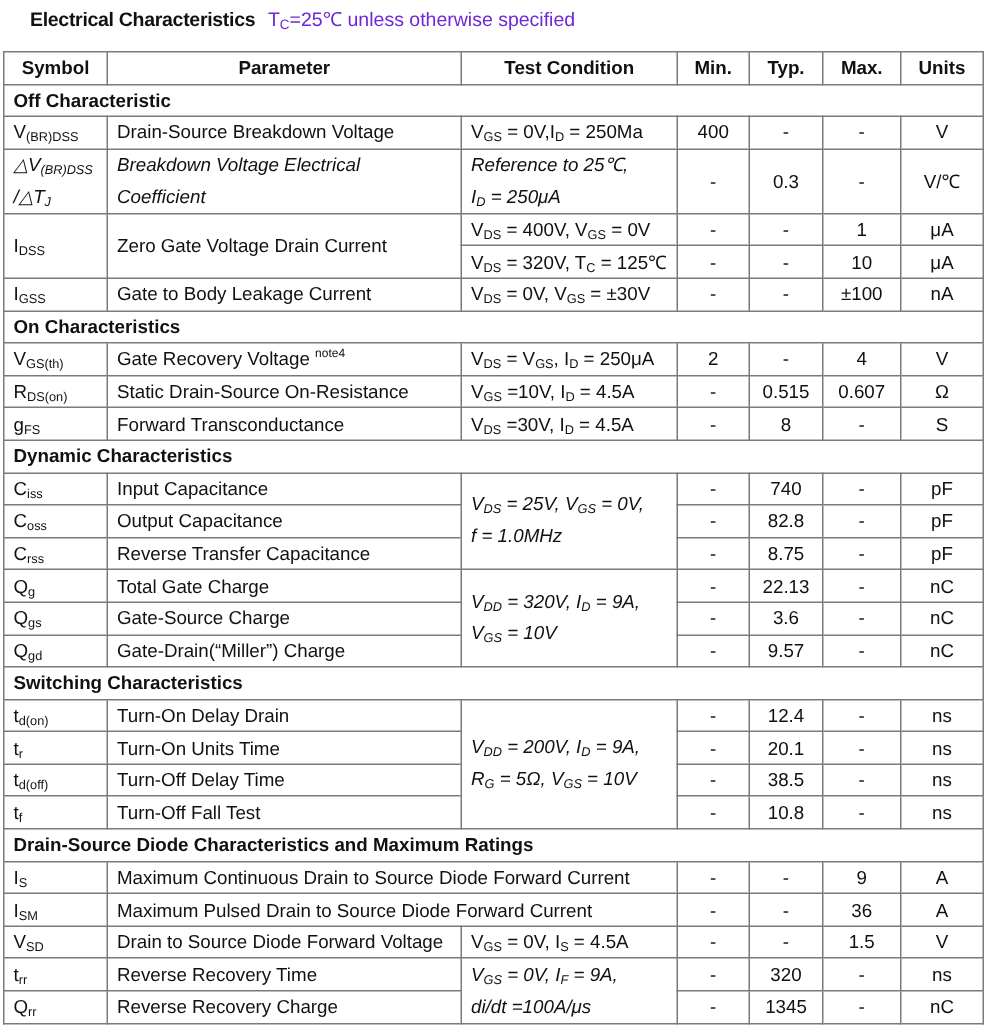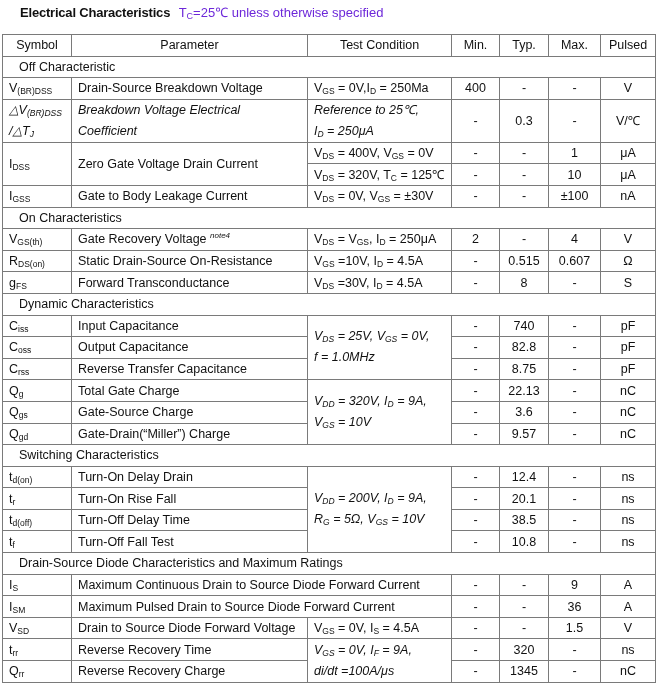--- a/index.html
+++ b/index.html
@@ -3,27 +3,27 @@
 <meta charset="utf-8">
 <style>
   html, body { margin: 0; padding: 0; background: #ffffff; }
   body { width: 659px; height: 690px; position: relative; font-family: "Liberation Sans", sans-serif; color: #111; overflow: hidden; }
   .title { position: absolute; left: 20px; top: 3px; white-space: nowrap; }
   .title .main { font-weight: bold; font-size: 13px; letter-spacing: -0.2px; }
   .title .cond { font-size: 13px; margin-left: 4px; color: #6d28d9; }
   .title sub { font-size: 9px; vertical-align: -2px; }
   table { position: absolute; left: 2px; top: 34px; border-collapse: collapse; width: 653px; table-layout: fixed; }
   td, th { border: 1px solid #7a7a7a; font-size: 12.5px; height: 20.6px; padding: 0 6px; line-height: 20px; white-space: nowrap; overflow: visible; }
-  th { font-weight: normal; text-align: center; font-size: 12.5px; }
-  td.sec { font-weight: normal; text-align: left; padding-left: 16px; }
+  th { font-weight: bold; text-align: center; font-size: 12.5px; }
+  td.sec { font-weight: bold; text-align: left; padding-left: 6px; }
   td.c { text-align: center; }
   td.sym { padding-left: 6px; margin-top: 12px; }
   td.multi { line-height: 21px; vertical-align: middle; font-style: italic; }
   sub { font-size: 8.5px; vertical-align: -2px; line-height: 0; }
-  sup { font-size: 8px; vertical-align: 5px; line-height: 0; font-style: italic; }
+  sup { font-size: 8px; vertical-align: 5px; line-height: 0; }
   .col-sym { width: 69px; }
   .col-par { width: 236px; }
   .col-test { width: 144px; }
   .col-min { width: 48px; }
   .col-typ { width: 49px; }
   .col-max { width: 52px; }
   .col-unit { width: 55px; }
 </style>
 </head>
 <body>
@@ -44,21 +44,21 @@
       <col class="col-unit">
   </colgroup>
   <tbody>
       <tr>
     <th>Symbol</th>
     <th>Parameter</th>
     <th>Test Condition</th>
     <th>Min.</th>
     <th>Typ.</th>
     <th>Max.</th>
-    <th>Pulsed</th>
+    <th>Units</th>
   </tr>
 
   <tr>
         <td class="sec" colspan="7">Off Characteristic</td>
       </tr>
   <tr>
     <td class="sym"><span>V</span><sub>(BR)DSS</sub></td>
     <td>Drain-Source Breakdown Voltage</td>
     <td>V<sub>GS</sub> = 0V,I<sub>D</sub> = 250Ma</td>
     <td class="c">400</td>
@@ -193,21 +193,21 @@
     <td class="sym"><span>t</span><sub>d(on)</sub></td>
     <td>Turn-On Delay Drain</td>
     <td class="multi" rowspan="4"><span>V<sub>DD</sub> = 200V, I<sub>D</sub> = 9A,</span><br><span>R<sub>G</sub> = 5Ω, V<sub>GS</sub> = 10V</span></td>
     <td class="c">-</td>
     <td class="c">12.4</td>
     <td class="c">-</td>
     <td class="c">ns</td>
   </tr>
   <tr>
     <td class="sym"><span>t</span><sub>r</sub></td>
-    <td>Turn-On Rise Fall</td>
+    <td>Turn-On Units Time</td>
     <td class="c">-</td>
     <td class="c">20.1</td>
     <td class="c">-</td>
     <td class="c">ns</td>
   </tr>
   <tr>
     <td class="sym"><span>t</span><sub>d(off)</sub></td>
     <td>Turn-Off Delay Time</td>
     <td class="c">-</td>
     <td class="c">38.5</td>

